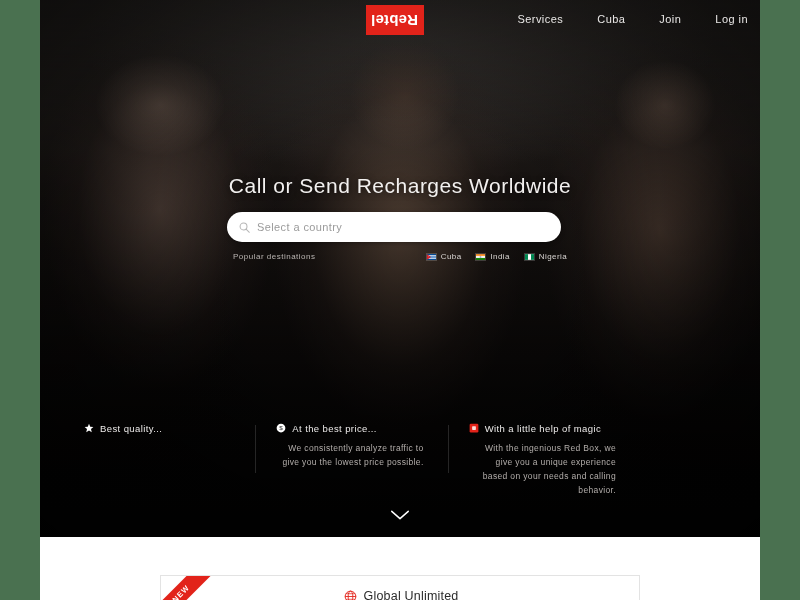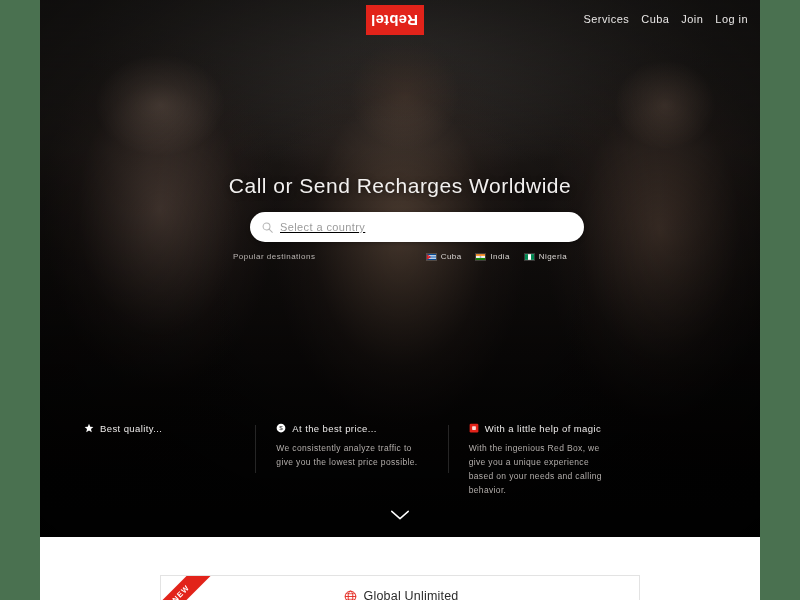--- a/index.html
+++ b/index.html
@@ -89,21 +89,21 @@
     font-size: 15px;
     font-weight: bold;
     letter-spacing: .2px;
     line-height: 1;
   }
   .nav-links {
     position: absolute;
     right: 12px;
     top: 13px;
     display: flex;
-    gap: 12px;
+    gap: 34px;
   }
   .nav-link {
     color: #e9e7e6;
     font-size: 11px;
     letter-spacing: .45px;
     text-decoration: none;
     cursor: pointer;
     white-space: nowrap;
   }
 
@@ -122,31 +122,30 @@
     color: #f2f0ef;
     font-size: 21px;
     font-weight: 400;
     letter-spacing: .5px;
     text-shadow: 0 1px 6px rgba(0,0,0,.6);
   }
 
   .search-wrap {
     position: absolute;
     top: 212px;
-    left: 210px;
+    left: 187px;
     width: 334px;
     height: 30px;
     background: #ffffff;
     border-radius: 15px;
     display: flex;
     align-items: center;
     padding: 0 12px;
     box-shadow: 0 1px 4px rgba(0,0,0,.35);
     cursor: text;
-    text-decoration: underline;
   }
   .search-icon {
     width: 11px; height: 11px;
     flex: 0 0 auto;
     margin-right: 7px;
     opacity: .55;
   }
   .search-input {
     border: none;
     outline: none;
@@ -181,20 +180,21 @@
 
   
   .features {
     position: absolute;
     bottom: 40px;
     left: 0;
     width: 644px;
     display: flex;
     z-index: 5;
     padding: 0 44px;
+    text-align: right;
   }
   .feature {
     flex: 1;
     padding-right: 24px;
     position: relative;
   }
   .feature + .feature { padding-left: 21px; }
   .feature + .feature::before {
     content: "";
     position: absolute;

